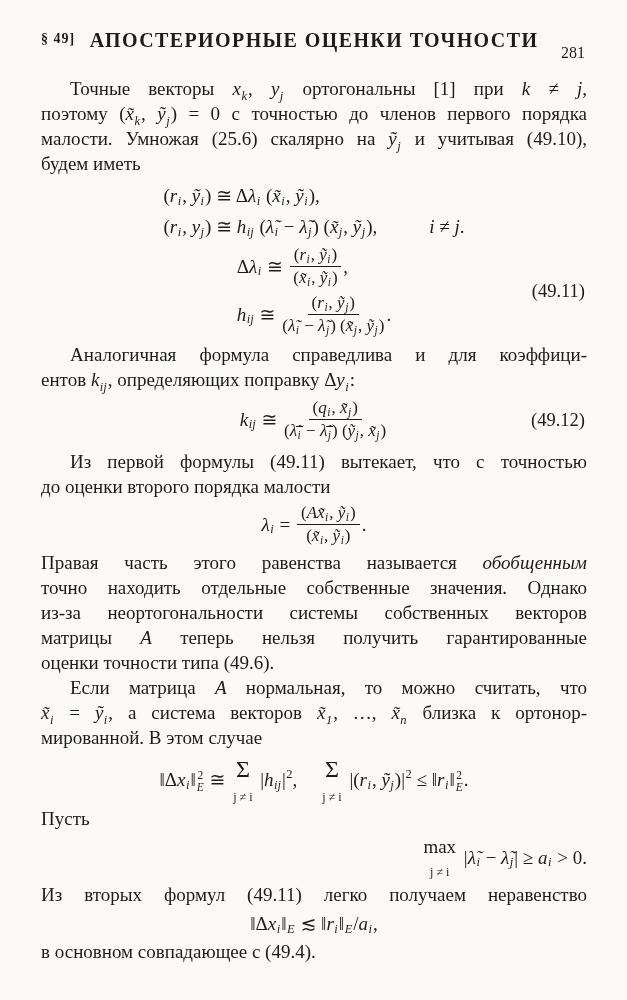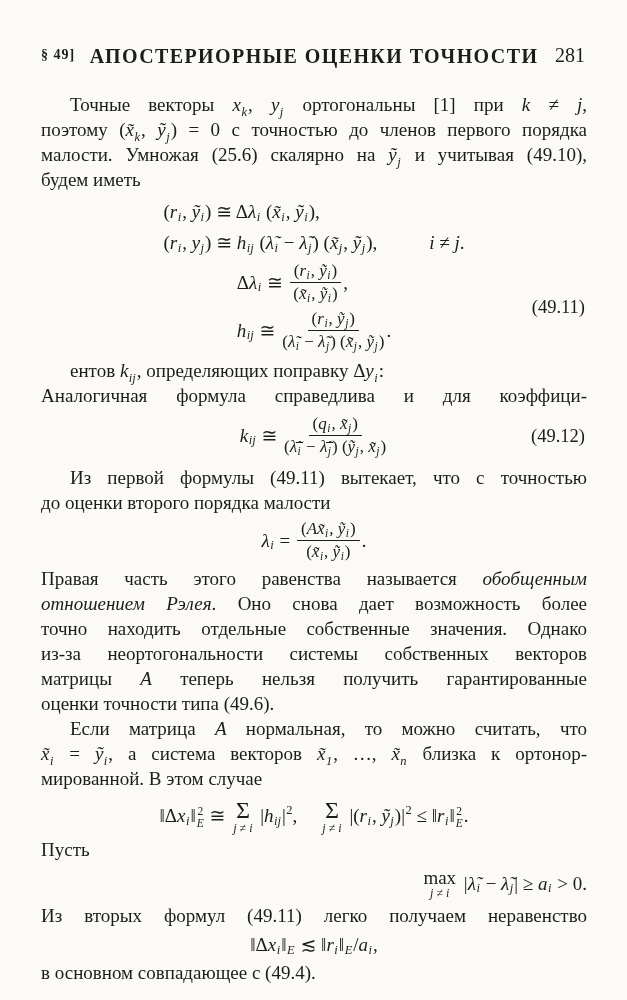--- a/index.html
+++ b/index.html
@@ -1,23 +1,23 @@
 <!DOCTYPE html>
 <html><head>
 <meta charset="utf-8">
 <style>
   html,body{margin:0;padding:0;}
   body{width:627px;height:1000px;overflow:hidden;background:#fbfaf7;}
-  .page{box-sizing:border-box;width:627px;height:804px;padding:44px 40px 0 41px;
+  .page{box-sizing:border-box;width:627px;height:804px;padding:28px 40px 0 41px;
         font-family:"Liberation Serif","DejaVu Serif","DejaVu Sans",serif;color:#1c1c1c;}
   .pagehead{position:relative;height:24px;margin-bottom:24px;}
   .sec{position:absolute;left:0;top:3px;font-size:14px;letter-spacing:1px;font-weight:bold;}
   .rtitle{position:absolute;left:50%;top:1px;transform:translateX(-50%);font-size:20px;
           letter-spacing:1.4px;white-space:nowrap;font-weight:bold;}
-  .pnum{position:absolute;right:2px;top:0;font-size:20px;}
+  .pnum{position:absolute;right:2px;top:16px;font-size:16px;}
   .para{font-size:19px;line-height:25px;}
   .pline{min-height:25px;}
   .pline.just{text-align:justify;text-align-last:justify;}
   .para.ind .pline:first-child{text-indent:29px;}
   .it{font-style:italic;}
   .sb{font-size:12.5px;font-style:italic;position:relative;top:4.5px;line-height:0;margin:0 1px 0 0.5px;}
   .sup{font-size:12.5px;position:relative;top:-6px;line-height:0;margin-left:0.5px;}
   .eq{position:relative;display:flex;justify-content:center;align-items:center;
       font-size:19px;line-height:26px;}
   .eq-lines{display:flex;flex-direction:column;align-items:flex-start;}
@@ -25,21 +25,21 @@
   .eqline + .eqline{margin-top:5px;}
   .eqlabel{position:absolute;right:2px;top:50%;transform:translateY(-50%);font-size:18.5px;}
   .frac{display:inline-flex;flex-direction:column;align-items:center;font-size:17px;
         line-height:20px;margin:0 2px;vertical-align:middle;}
   .fn{border-bottom:1.3px solid #1c1c1c;padding:0 4px 1px;display:flex;align-items:center;white-space:pre;}
   .fd{padding-top:1px;display:flex;align-items:center;white-space:pre;}
   .fn .sb,.fd .sb{font-size:11.5px;top:3.5px;}
   .ust{display:inline-flex;flex-direction:column;align-items:center;line-height:1;margin:0 3px;}
   .ust .ut{font-style:normal;}
   .ust.sum .ut{font-size:24px;}
-  .ust .ub{font-size:12px;font-style:italic;margin-top:0;white-space:pre;}
+  .ust .ub{font-size:12px;margin-top:10px;white-space:pre;}
   .ssk{display:inline-flex;flex-direction:column;align-items:center;font-size:11.5px;
        line-height:1.05;position:relative;top:1px;margin:0 1px;}
   .ssk .ssd{font-style:italic;}
   .gap{display:inline-block;}
   .eq-pair{margin:7px 0 5px;}
   .eq-4911{margin:4px 0 6px;}
   .eq-4912{margin:6px 0 8px;}
   .eq-ray{margin:4px 0 4px;}
   .eq-norm{margin:7px 0 3px;}
   .eq-max{margin:6px 0 4px;justify-content:flex-end;}
@@ -68,41 +68,40 @@
         </div>
       </div>
       <div class="eq eq-4911">
         <div class="eq-lines">
           <div class="eqline"><span class="rm">Δ</span><span class="it">λ</span><span class="sb">i</span><span class="rm"> ≅ </span><span class="frac"><span class="fn"><span class="rm">(</span><span class="it">r</span><span class="sb">i</span><span class="rm">, </span><span class="it">ỹ</span><span class="sb">i</span><span class="rm">)</span></span><span class="fd"><span class="rm">(</span><span class="it">x̃</span><span class="sb">i</span><span class="rm">, </span><span class="it">ỹ</span><span class="sb">i</span><span class="rm">)</span></span></span><span class="rm">,</span></div>
           <div class="eqline"><span class="it">h</span><span class="sb">ij</span><span class="rm"> ≅ </span><span class="frac"><span class="fn"><span class="rm">(</span><span class="it">r</span><span class="sb">i</span><span class="rm">, </span><span class="it">ỹ</span><span class="sb">j</span><span class="rm">)</span></span><span class="fd"><span class="rm">(</span><span class="it">λ̃</span><span class="sb">i</span><span class="rm"> − </span><span class="it">λ̃</span><span class="sb">j</span><span class="rm">) (</span><span class="it">x̃</span><span class="sb">j</span><span class="rm">, </span><span class="it">ỹ</span><span class="sb">j</span><span class="rm">)</span></span></span><span class="rm">.</span></div>
         </div>
         <span class="eqlabel">(49.11)</span>
       </div>
       <div class="para ind">
+        <div class="pline just"><span class="rm">Аналогичная формула справедлива и для коэффици-</span></div>
         <div class="pline"><span class="rm">ентов </span><span class="it">k</span><span class="sb">ij</span><span class="rm">, определяющих поправку Δ</span><span class="it">y</span><span class="sb">i</span><span class="rm">:</span></div>
-        <div class="pline just"><span class="rm">Аналогичная формула справедлива и для коэффици-</span></div>
       </div>
       <div class="eq eq-4912">
         <div class="eq-lines">
           <div class="eqline"><span class="it">k</span><span class="sb">ij</span><span class="rm"> ≅ </span><span class="frac"><span class="fn"><span class="rm">(</span><span class="it">q</span><span class="sb">i</span><span class="rm">, </span><span class="it">x̃</span><span class="sb">j</span><span class="rm">)</span></span><span class="fd"><span class="rm">(</span><span class="it">λ̃̄</span><span class="sb">i</span><span class="rm"> − </span><span class="it">λ̃̄</span><span class="sb">j</span><span class="rm">) (</span><span class="it">ỹ</span><span class="sb">j</span><span class="rm">, </span><span class="it">x̃</span><span class="sb">j</span><span class="rm">)</span></span></span></div>
         </div>
         <span class="eqlabel">(49.12)</span>
       </div>
       <div class="para ind">
         <div class="pline just"><span class="rm">Из первой формулы (49.11) вытекает, что с точностью</span></div>
         <div class="pline"><span class="rm">до оценки второго порядка малости</span></div>
       </div>
       <div class="eq eq-ray">
         <div class="eq-lines">
           <div class="eqline"><span class="it">λ</span><span class="sb">i</span><span class="rm"> = </span><span class="frac"><span class="fn"><span class="rm">(</span><span class="it">A</span><span class="it">x̃</span><span class="sb">i</span><span class="rm">, </span><span class="it">ỹ</span><span class="sb">i</span><span class="rm">)</span></span><span class="fd"><span class="rm">(</span><span class="it">x̃</span><span class="sb">i</span><span class="rm">, </span><span class="it">ỹ</span><span class="sb">i</span><span class="rm">)</span></span></span><span class="rm">.</span></div>
         </div>
       </div>
       <div class="para">
         <div class="pline just"><span class="rm">Правая часть этого равенства называется </span><span class="it">обобщенным</span></div>
-        <div class="pline just"><span class="it">отношением Рэлея</span><span class="rm">. Оно снова дает возможность более</span></div>
         <div class="pline just"><span class="rm">точно находить отдельные собственные значения. Однако</span></div>
         <div class="pline just"><span class="rm">из-за неортогональности системы собственных векторов</span></div>
         <div class="pline just"><span class="rm">матрицы </span><span class="it">A</span><span class="rm"> теперь нельзя получить гарантированные</span></div>
         <div class="pline"><span class="rm">оценки точности типа (49.6).</span></div>
       </div>
       <div class="para ind">
         <div class="pline just"><span class="rm">Если матрица </span><span class="it">A</span><span class="rm"> нормальная, то можно считать, что</span></div>
         <div class="pline just"><span class="it">x̃</span><span class="sb">i</span><span class="rm"> = </span><span class="it">ỹ</span><span class="sb">i</span><span class="rm">, а система векторов </span><span class="it">x̃</span><span class="sb">1</span><span class="rm">, …, </span><span class="it">x̃</span><span class="sb">n</span><span class="rm"> близка к ортонор-</span></div>
         <div class="pline"><span class="rm">мированной. В этом случае</span></div>
       </div>

